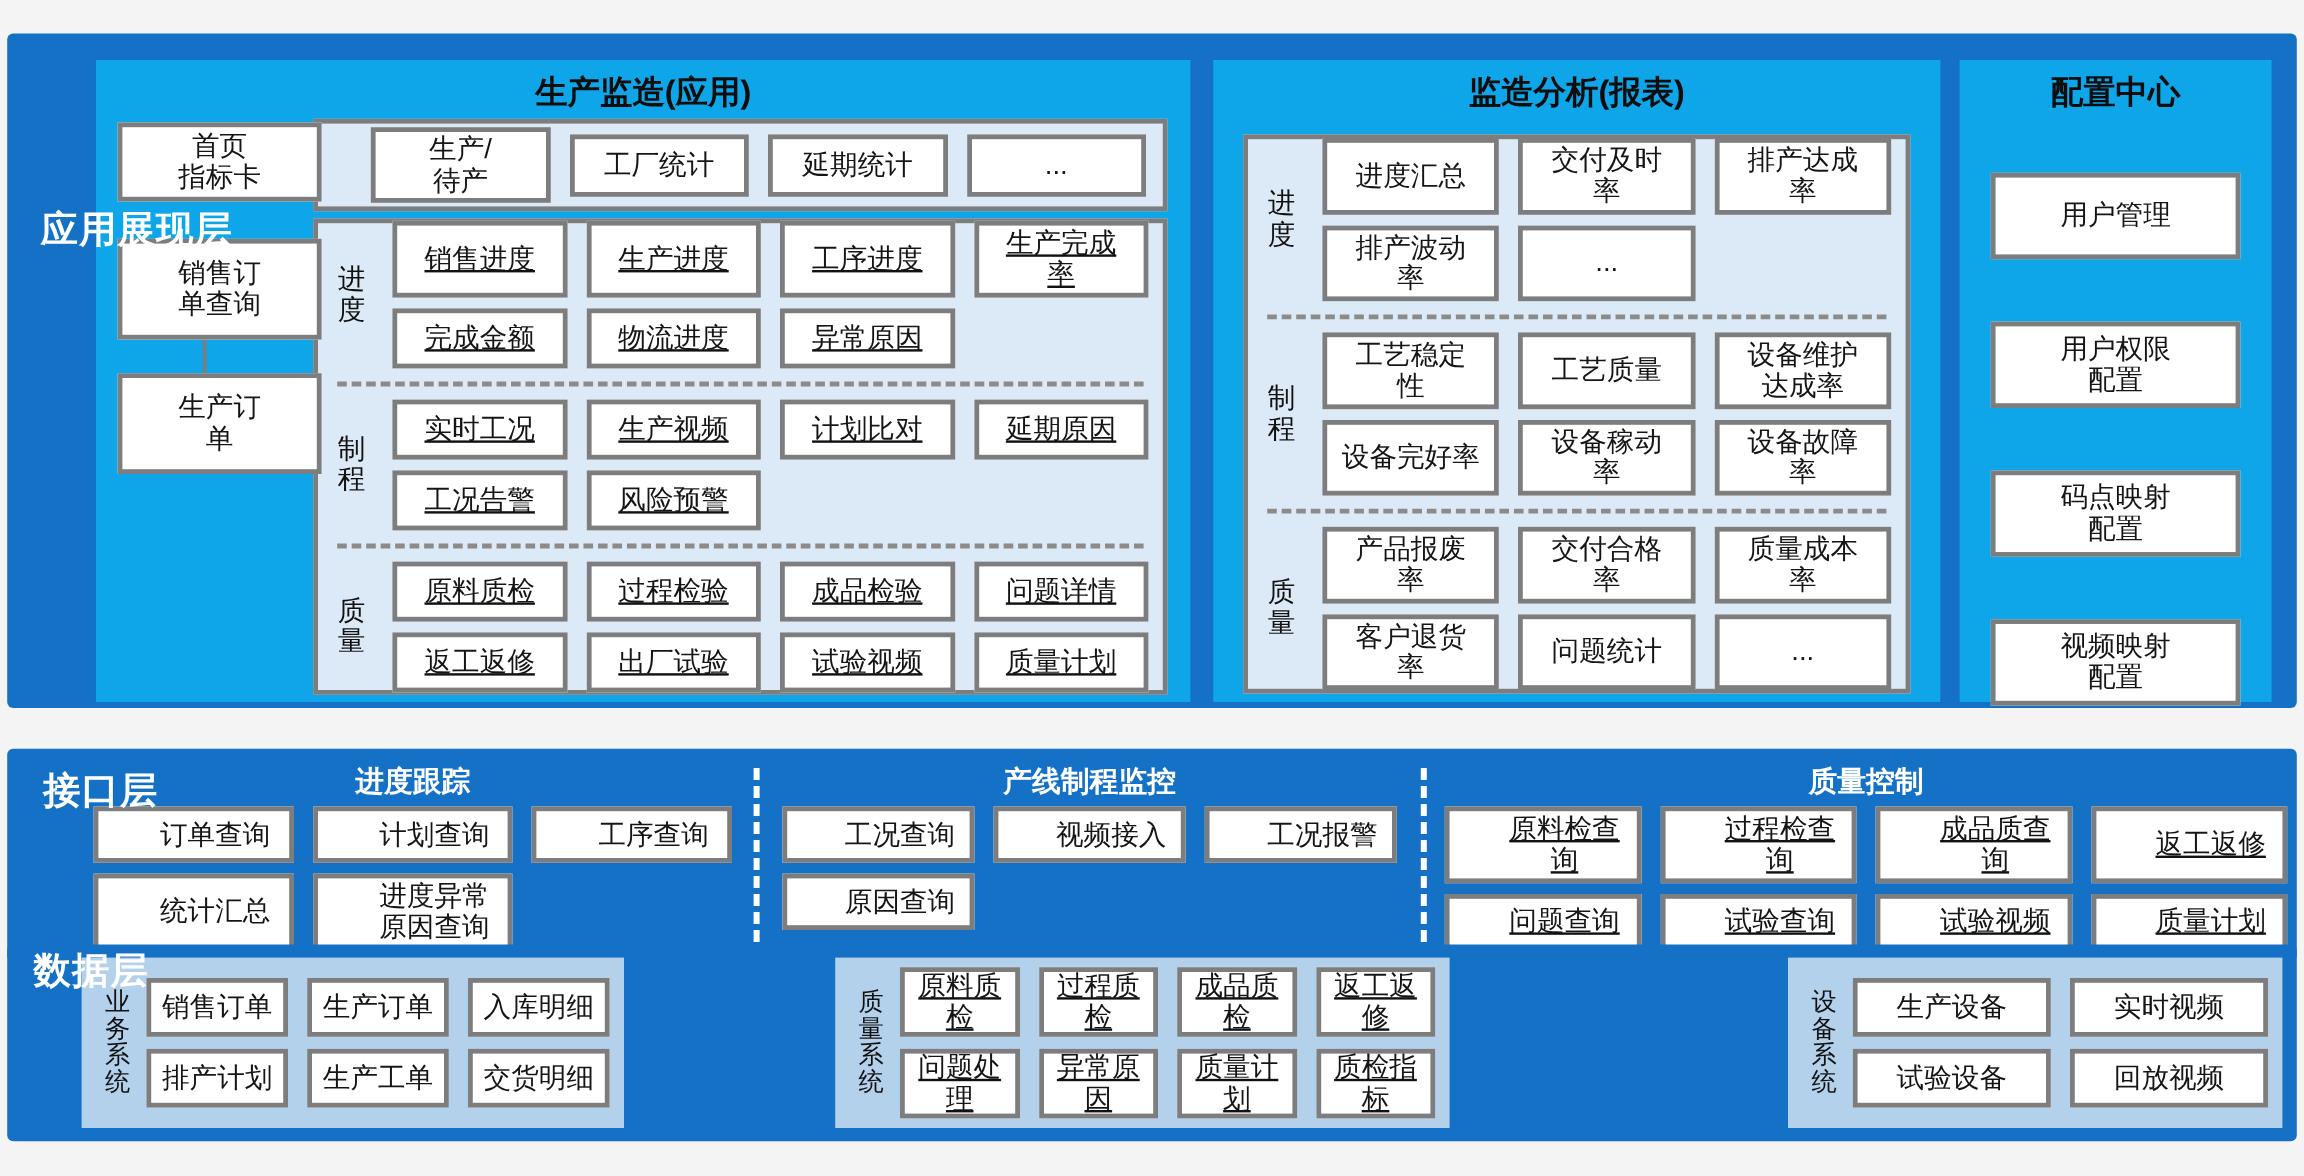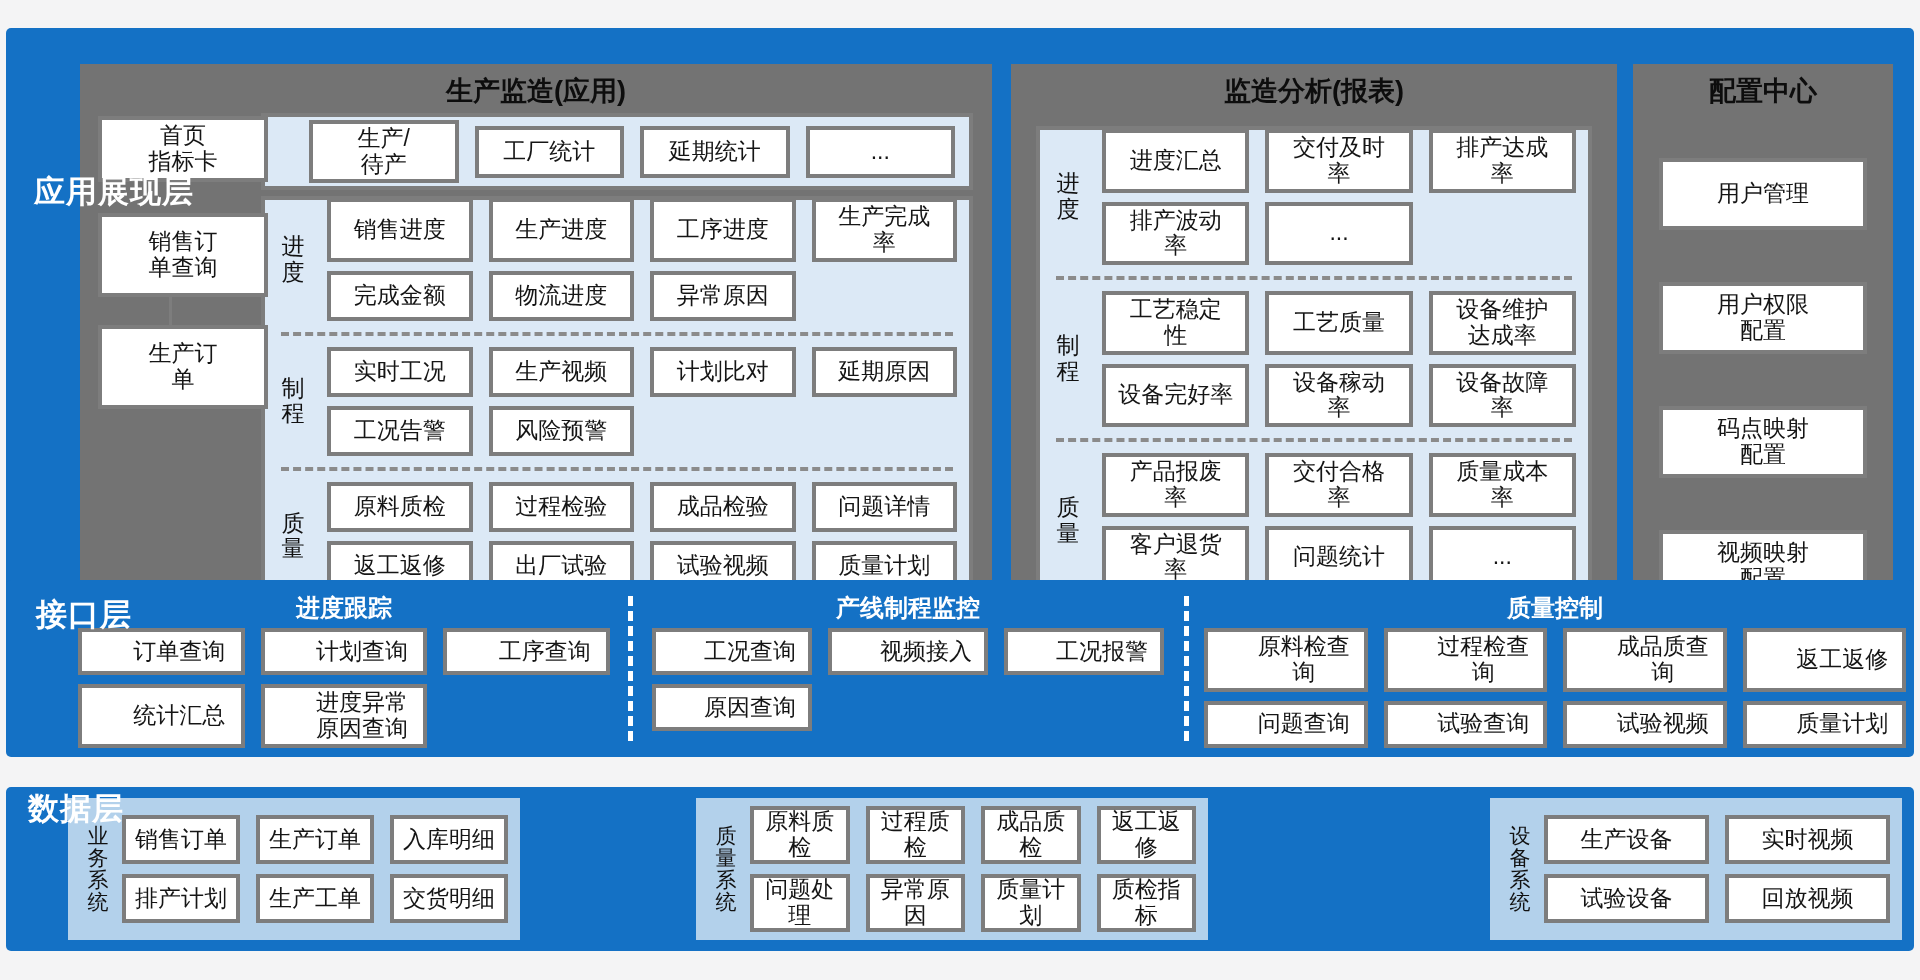--- a/index.html
+++ b/index.html
@@ -4,32 +4,32 @@
 <style>
   html,body { margin:0; padding:0; }
   body {
     width:1920px; height:980px; position:relative; overflow:hidden;
     background:#f4f4f5;
     font-family:"Liberation Sans","DejaVu Sans",sans-serif;
     color:#111;
   }
   .layer { position:absolute; left:6px; width:1908px; background:#1471c5; border-radius:5px; }
   .layer-app  { top:28px;  height:562px; }
-  .layer-if   { top:580px; height:177px; }
+  .layer-if   { top:624px; height:177px; }
   .layer-data { top:787px; height:164px; }
 
   .layer-label {
     position:absolute; color:#ffffff; font-weight:bold; font-size:31px;
     letter-spacing:1px; z-index:6; white-space:nowrap;
   }
   .app-label  { left:28px; top:143px; }
   .if-label   { left:30px; top:14px; }
   .data-label { left:22px; top:1px; }
 
-  .panel { position:absolute; top:36px; height:535px; background:#737373; }
+  .panel { position:absolute; top:22px; height:535px; background:#0ea5e9; }
   .p1 { left:74px;   width:912px; }
   .p2 { left:1005px; width:606px; }
   .p3 { left:1627px; width:260px; }
   .panel-title { text-align:center; font-weight:bold; font-size:27px; color:#0d0d0d; padding-top:9px; }
 
   .box {
     background:#ffffff; border:4px solid #7d7d7d; box-sizing:border-box;
     display:flex; align-items:center; justify-content:center;
     text-align:center; font-size:23px; color:#151515;
     white-space:pre-line; line-height:1.12; padding:2px 4px; min-height:50px;
@@ -59,21 +59,21 @@
   .mg1 { left:181px; top:132px; width:712px; height:397px; }
   .mg2 { left:25px;  top:62px;  width:556px; height:466px; }
 
   .sec { display:flex; align-items:center; }
   .sec-label {
     flex:0 0 44px; font-size:23px; color:#111; text-align:center;
     white-space:pre-line; line-height:1.12;
   }
   .sec-rows { flex:1; display:flex; flex-direction:column; gap:9px;margin-left:12px; }
   .grid { display:grid; gap:9px 16px; }
-  .g4 { grid-template-columns:repeat(4,1fr); }
+  .g4 { grid-template-columns:repeat(4,1fr);text-decoration:underline; }
   .g3 { grid-template-columns:repeat(3,1fr); }
   .g2 { grid-template-columns:repeat(2,1fr); }
   .dash { border-top:4px dashed #8b8b8b; margin:11px 4px 11px 10px; }
   .p2 .box { min-height:58px; }
 
   .cfg {
     position:absolute; left:26px; top:62px; width:208px; height:444px;
     display:flex; flex-direction:column; justify-content:space-between;margin-top:32px;
   }
   .cfg .box { min-height:72px; }

